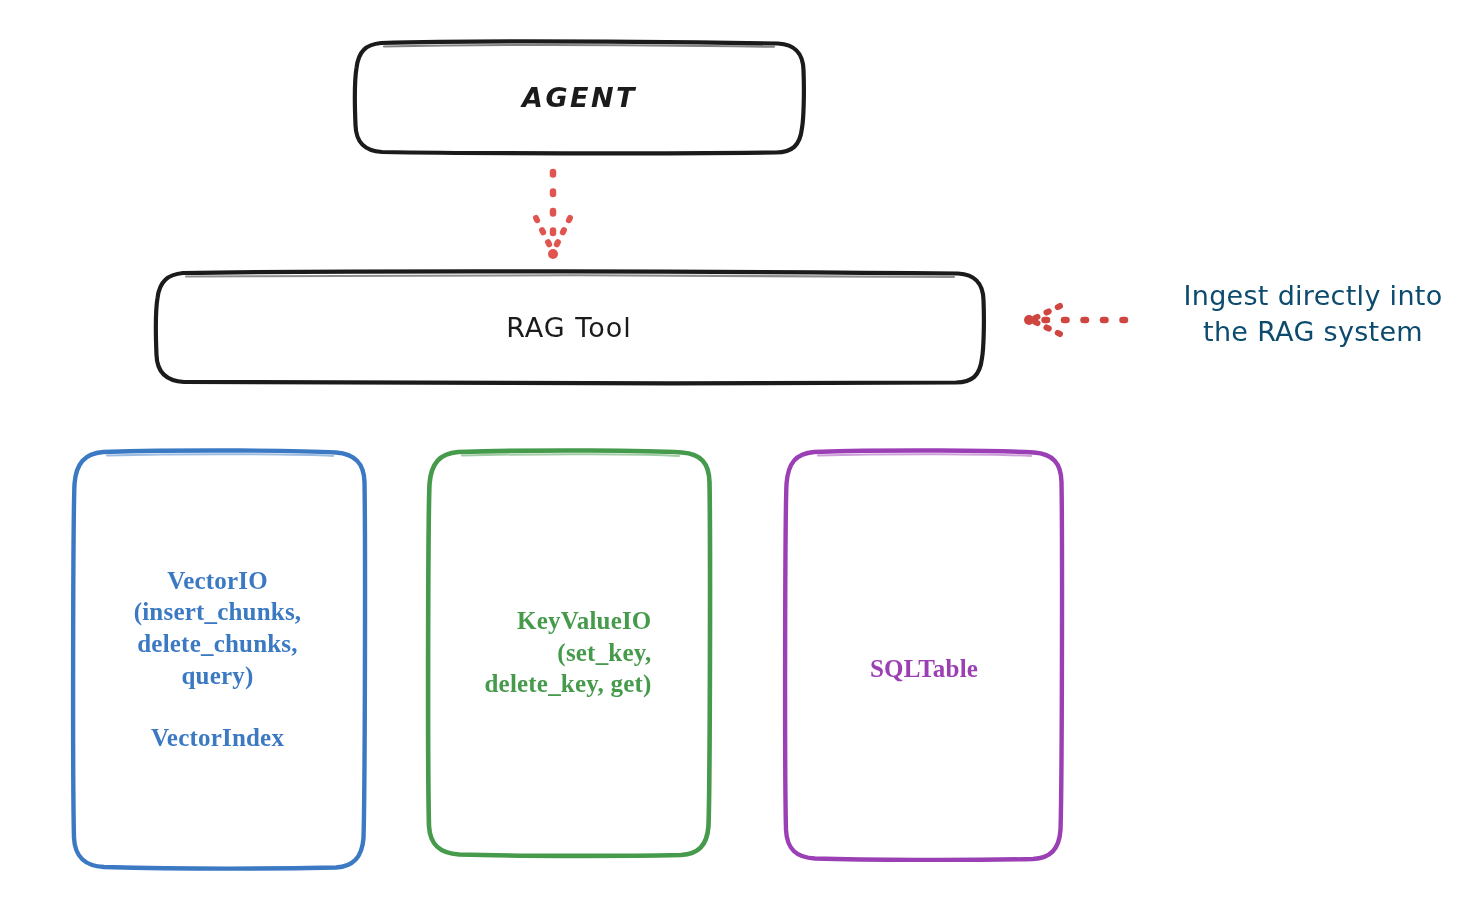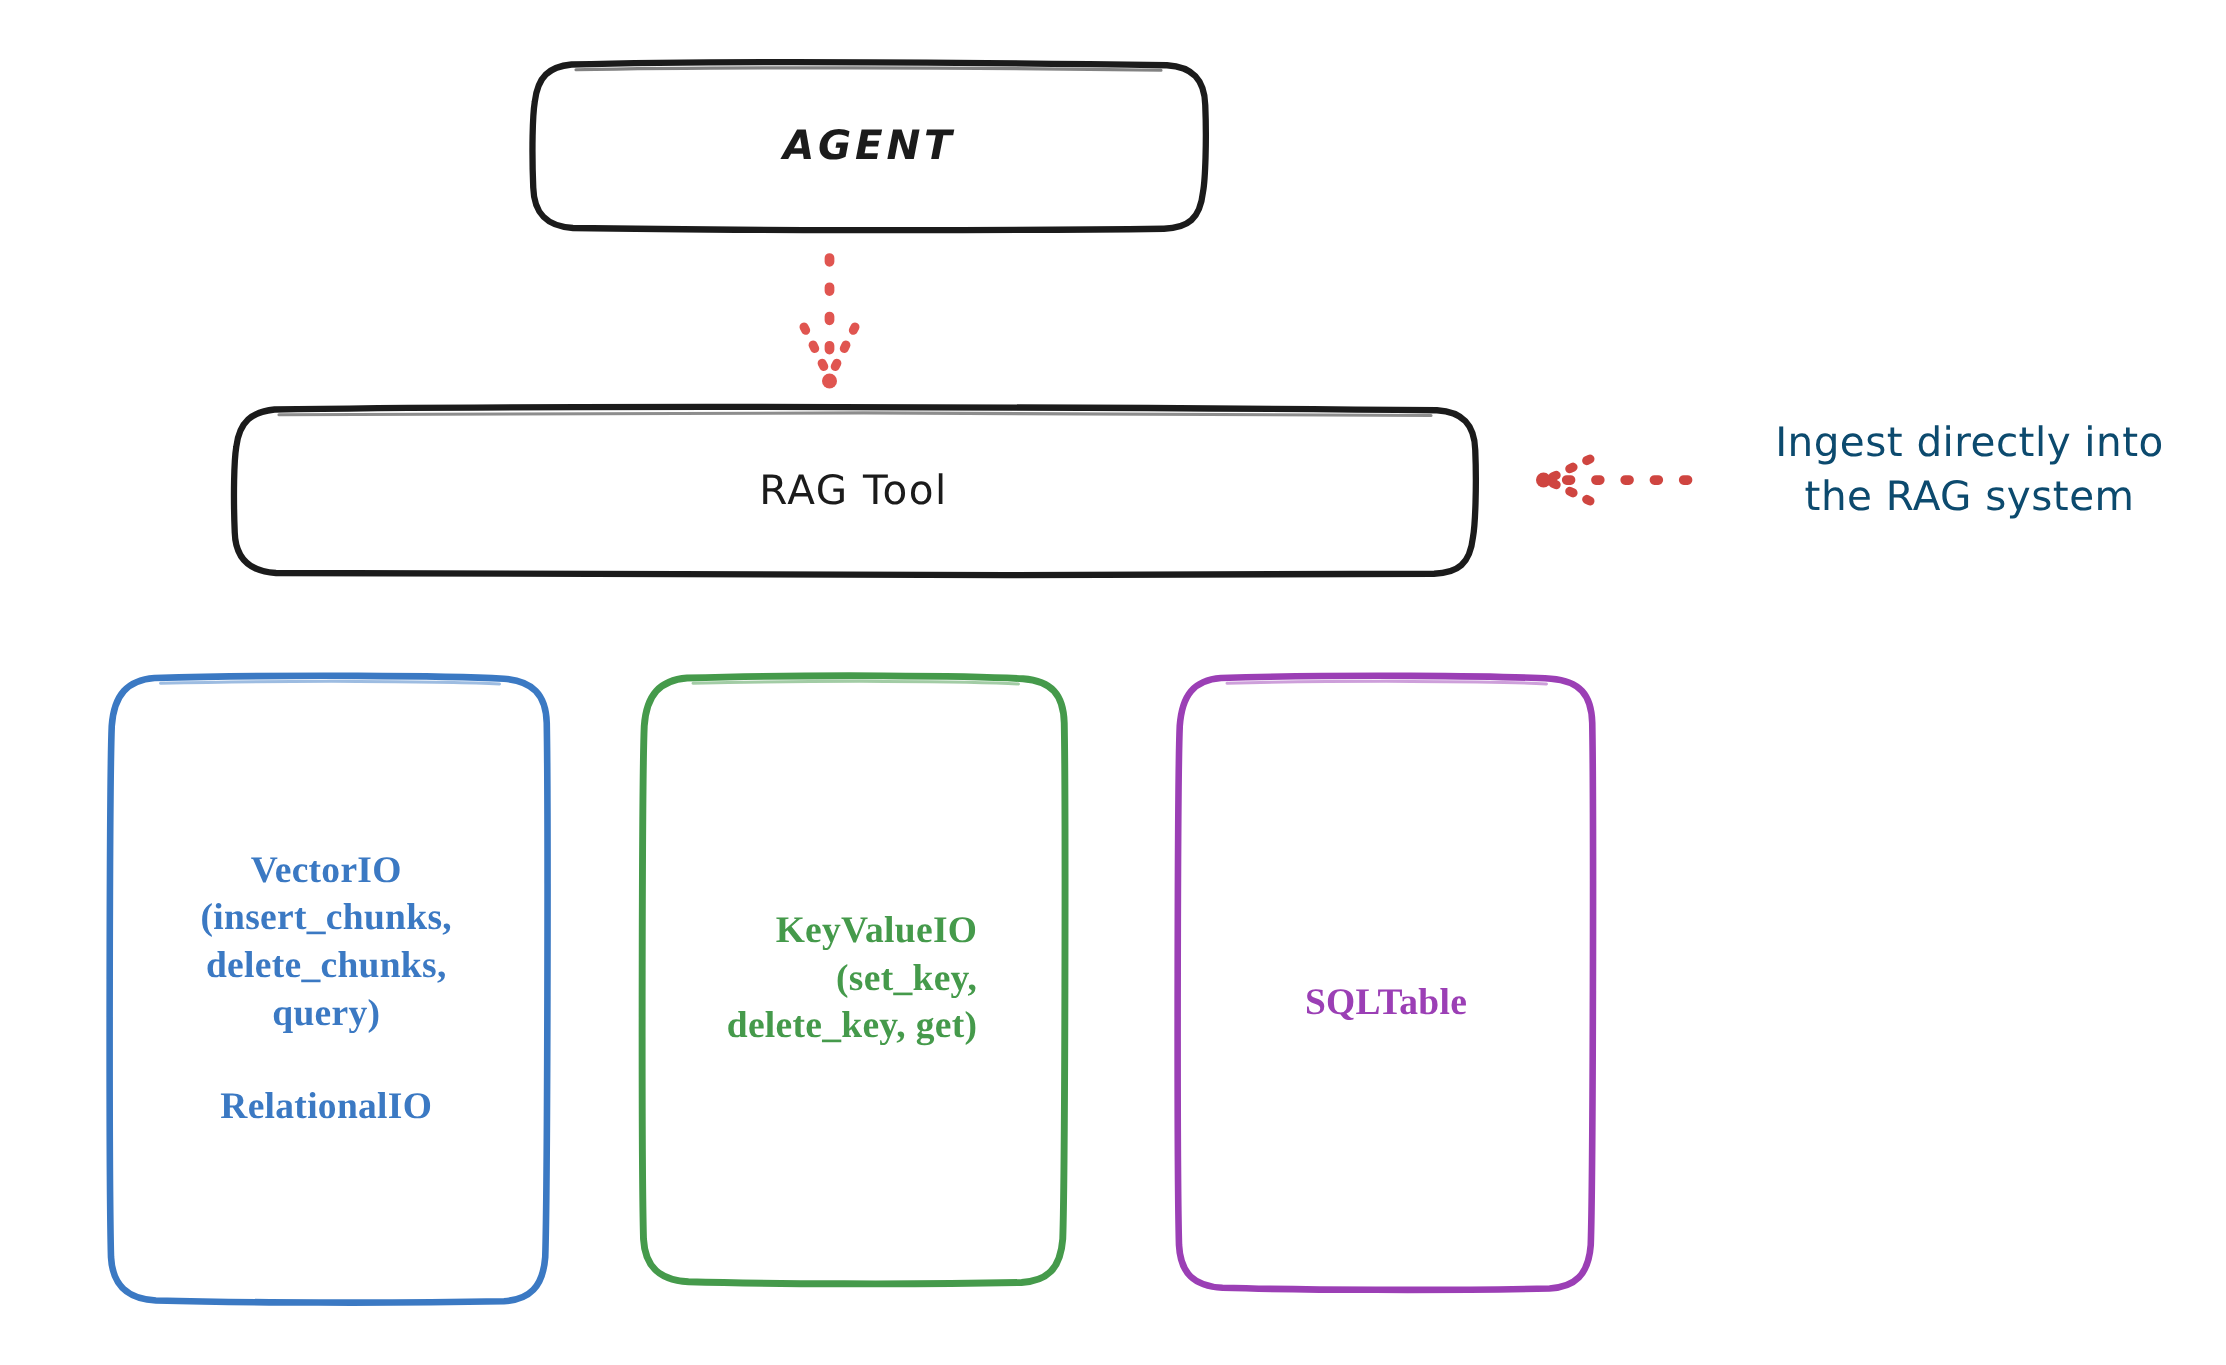--- a/index.html
+++ b/index.html
@@ -244,21 +244,21 @@
   <div class="node" id="rag-tool-box">
     <span class="node-label">RAG Tool</span>
   </div>
 
   <div class="node provider-card" id="vector-card">
     <div class="card-text">
       <span class="card-api">VectorIO
 (insert_chunks,
 delete_chunks,
 query)</span>
-      <span class="card-index">RelationalIO</span>
+      <span class="card-index">VectorIndex</span>
     </div>
   </div>
 
   <div class="node provider-card" id="keyvalue-card">
     <div class="card-text">
       <span class="card-api">KeyValueIO
 (set_key,
 delete_key, get)</span>
     </div>
   </div>

